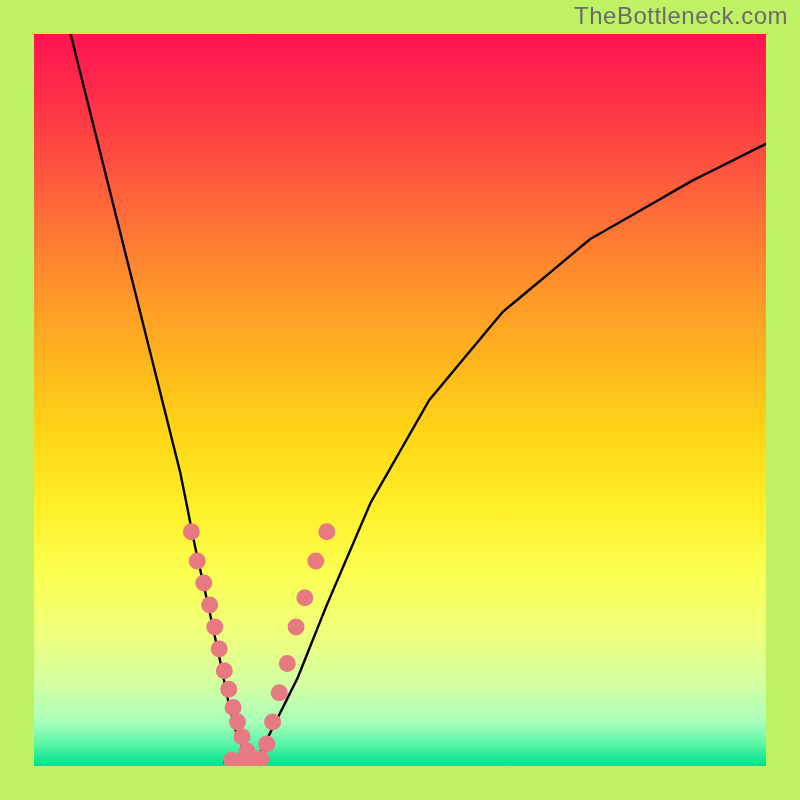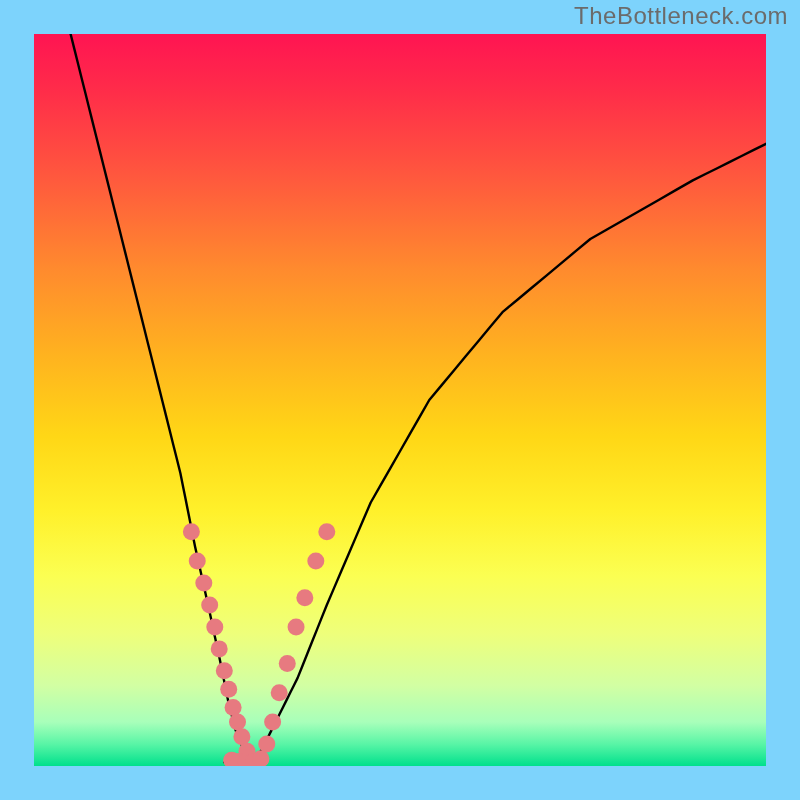--- a/index.html
+++ b/index.html
@@ -7,21 +7,21 @@
     padding: 0;
     width: 800px;
     height: 800px;
     background: #000;
     overflow: hidden;
   }
   .outer {
     position: relative;
     width: 800px;
     height: 800px;
-    background: #7dd3fc;
+    background: #bef264;
   }
   .watermark {
     position: absolute;
     top: 2px;
     right: 12px;
     font-family: Arial, Helvetica, sans-serif;
     font-size: 24px;
     color: #6b6b6b;
     letter-spacing: 0.5px;
   }

